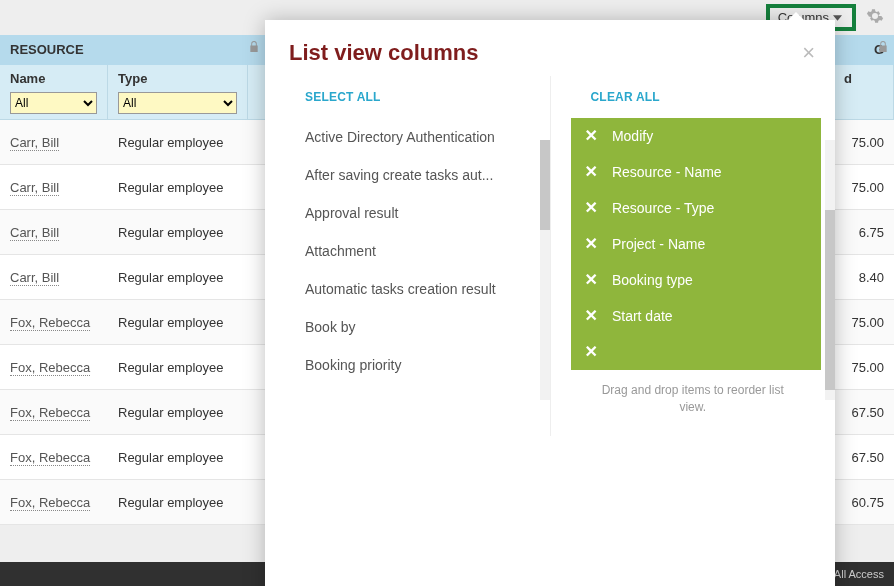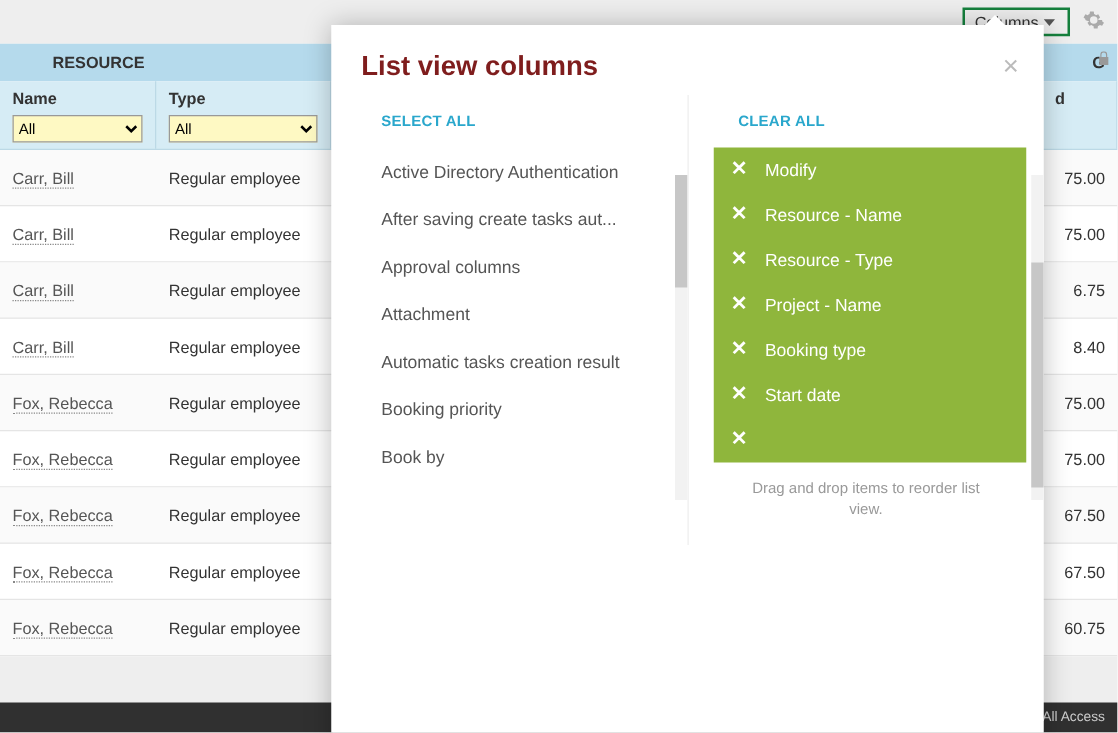--- a/index.html
+++ b/index.html
@@ -1,37 +1,37 @@
 <!DOCTYPE html>
 <html><head>
 <meta charset="utf-8">
 <style>
   * { box-sizing: border-box; margin: 0; padding: 0; }
   body { font-family: Arial, Helvetica, sans-serif; font-size: 13px; color: #333; background: #eeeeee; width: 894px; height: 586px; overflow: hidden; position: relative; }
 
   .topbar { height: 35px; display:flex; align-items:center; justify-content:flex-end; padding-right:10px; gap:10px; }
-  .columns-btn { border: 2px solid #15803d; padding: 2px 10px 2px 8px; display:flex; align-items:center; gap:4px; background:#fff0; font-size:13px; cursor:pointer; color:#333;}
+  .columns-btn { border: 4px solid #15803d; padding: 2px 10px 2px 8px; display:flex; align-items:center; gap:4px; background:#fff0; font-size:13px; cursor:pointer; color:#333;}
   .columns-btn svg { fill:#555; }
   .gear { color:#999; cursor:pointer; }
 
   .table-wrap { position:relative; background:#fff; }
   .col-group-header { display:flex; background:#b5daec; color:#333; font-weight:bold; font-size:13px; height:30px; }
-  .col-group-header .cell { padding:7px 10px; position:relative;margin-left:32px; }
+  .col-group-header .cell { padding:7px 10px; position:relative; }
   .lock { position:absolute; right:6px; top:6px; color:#888; font-size:11px; }
   .col-headers { display:flex; background:#d6ecf5; height:55px; border-bottom:1px solid #bcd9e6; }
   .col-headers .cell { padding:6px 10px; border-right:1px solid #bcd9e6; }
   .col-headers .cell .col-name { font-weight:bold; font-size:13px; margin-bottom:6px; display:block;}
   select.filter { width:100%; height:22px; border:1px solid #999; background:#fef9c3; font-size:12px; }
   .rows { }
   .row { display:flex; height:45px; border-bottom:1px solid #e5e5e5; align-items:center; }
   .row .cell { padding:0 10px; font-size:13px; }
   .row .name-cell a { color:#555; text-decoration:none; border-bottom:1px dotted #888; }
   .row.alt { background:#fafafa; }
 
-  .c-name { width:125px; }
+  .c-name { width:108px; }
   .c-type { width:140px; }
   .c-gap { flex:1; }
   .c-val { width:70px; text-align:right; padding-right:20px;}
 
   .footer-bar { position:absolute; bottom:0; left:0; right:0; height:24px; background:#303030; color:#ccc; font-size:11px; display:flex; align-items:center; justify-content:flex-end; padding-right:10px; }
   .footer-bar .dot { width:6px; height:6px; border-radius:50%; background:#9acd32; margin-right:5px; }
 
   
   .modal { position:absolute; top:20px; left:265px; width:570px; height:586px; background:#fff; box-shadow:0 0 20px rgba(0,0,0,0.25); }
   .modal-arrow { position:absolute; top:-8px; right:30px; width:0;height:0;border-left:9px solid transparent;border-right:9px solid transparent;border-bottom:9px solid #fff;}
@@ -175,25 +175,25 @@
 <div class="modal">
   <div class="modal-arrow"></div>
   <h2>List view columns</h2>
   <span class="close-x">×</span>
   <div class="cols-area">
     <div class="left-pane">
       <div class="pane-header">SELECT ALL</div>
       <div class="avail-list" id="avail-list">
           <div class="avail-item">Active Directory Authentication</div>
           <div class="avail-item">After saving create tasks aut...</div>
-          <div class="avail-item">Approval columns</div>
+          <div class="avail-item">Approval result</div>
           <div class="avail-item">Attachment</div>
           <div class="avail-item">Automatic tasks creation result</div>
+          <div class="avail-item">Book by</div>
           <div class="avail-item">Booking priority</div>
-          <div class="avail-item">Book by</div>
         </div>
       <div class="scrollbar-fake-left">
           <div class="scrollbar-thumb-left"></div>
         </div>
     </div>
     <div class="right-pane">
       <div class="pane-header">CLEAR ALL</div>
       <div class="sel-list" id="sel-list">
           <div class="sel-item">
             <span class="x">✕</span>

